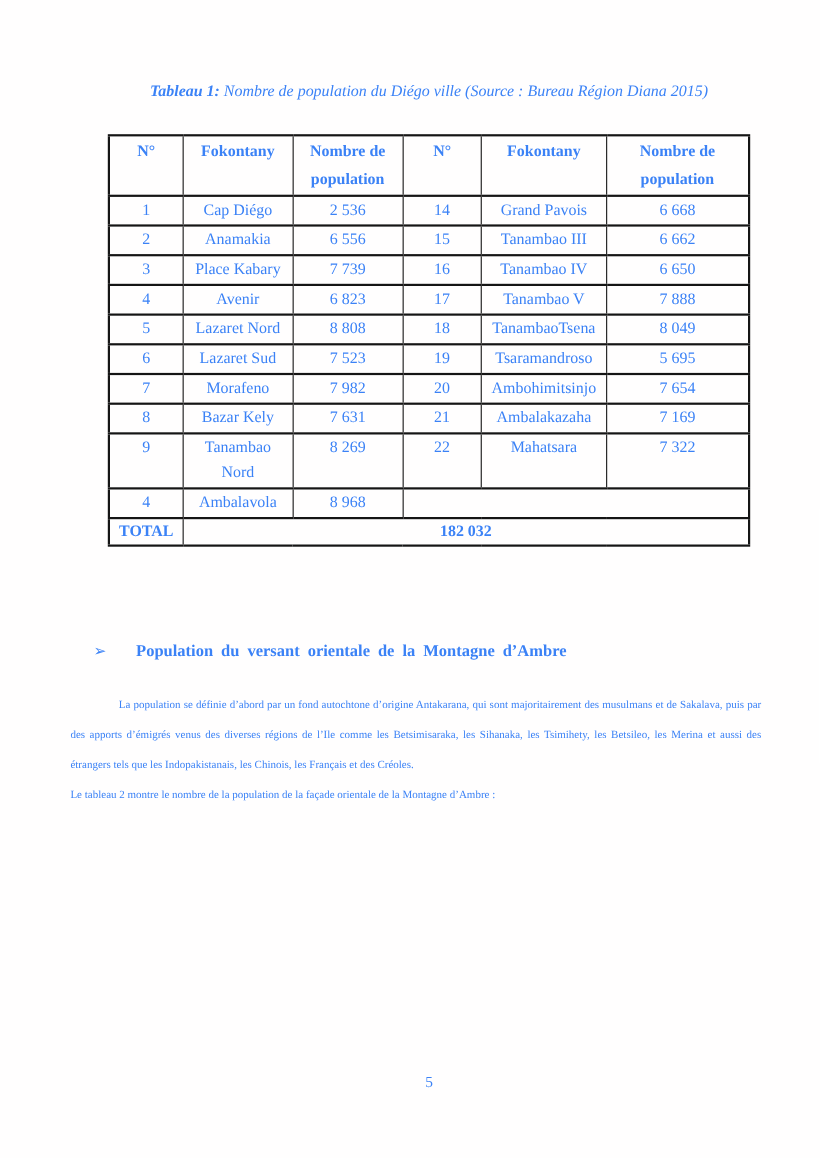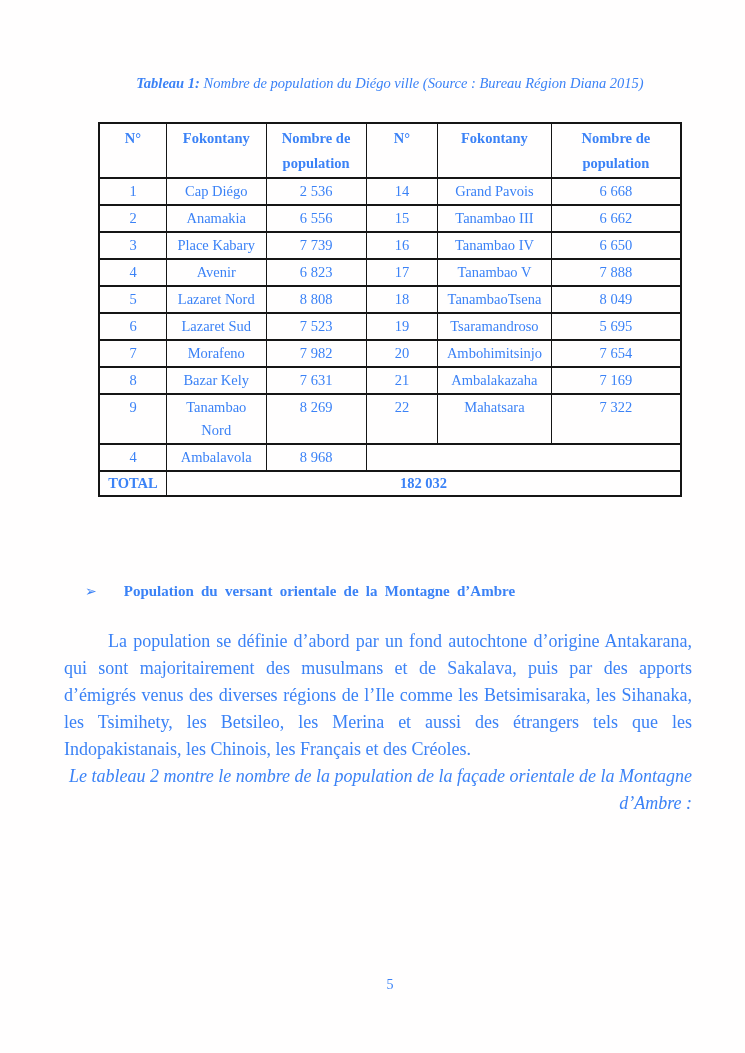--- a/index.html
+++ b/index.html
@@ -61,26 +61,26 @@
     font-size: 15px;
     font-weight: bold;
     word-spacing: 3.5px;
   }
   .section-heading .bullet { font-weight: normal; font-size: 14px; }
 
   
   .body-text {
     position: absolute;
     top: 628px; left: 64px; width: 628px;
-    font-size: 18px;
+    font-size: 10px;
     line-height: 27px;
   }
   .body-text p { margin: 0; }
   .body-text .p1 { text-align: justify; text-indent: 44px; }
-  .body-text .p2 { text-align: right; font-style: italic; }
+  .body-text .p2 { text-align: left; }
 
   
   .page-number {
     position: absolute;
     top: 977px; left: 98px; width: 584px;
     text-align: center;
     font-size: 14px;
   }
 </style>
 </head>

